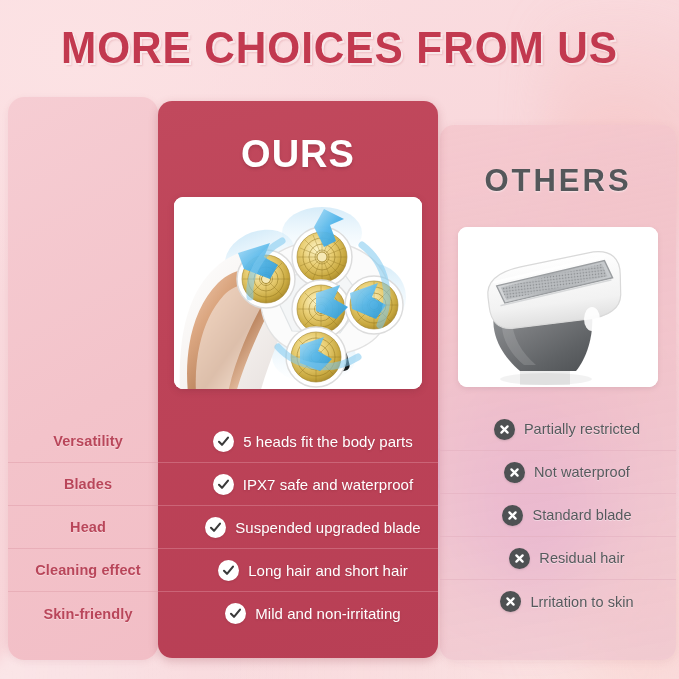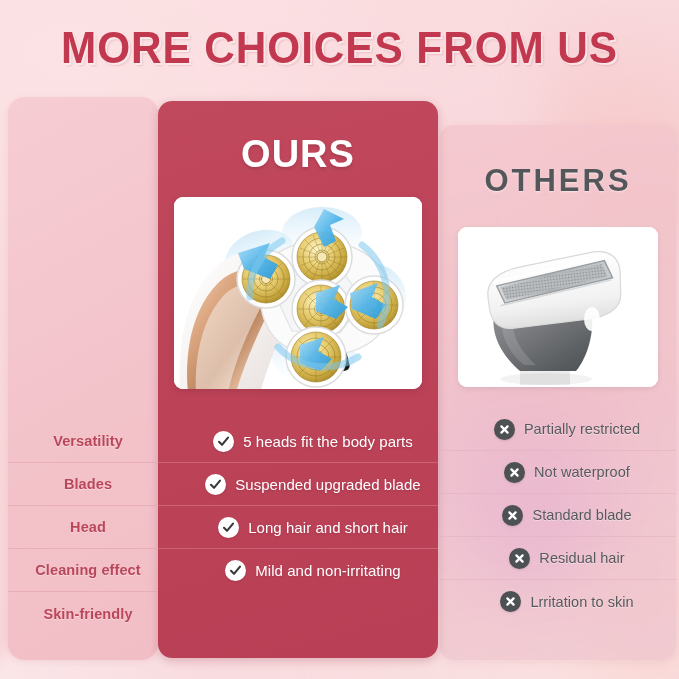--- a/index.html
+++ b/index.html
@@ -409,20 +409,28 @@
           </svg>
       </span>
       <span class="ours-text">5 heads fit the body parts</span>
     </div>
     <div class="row">
       <span class="mark check">
         <svg width="13" height="13" viewBox="0 0 13 13">
             <path d="M2 6.8 L5 9.8 L11 2.6" fill="none" stroke="#3a3a3a" stroke-width="2.1" stroke-linecap="round" stroke-linejoin="round"></path>
           </svg>
       </span>
+      <span class="ours-text">IPX7 safe and waterproof</span>
+    </div>
+    <div class="row">
+      <span class="mark check">
+        <svg width="13" height="13" viewBox="0 0 13 13">
+            <path d="M2 6.8 L5 9.8 L11 2.6" fill="none" stroke="#3a3a3a" stroke-width="2.1" stroke-linecap="round" stroke-linejoin="round"></path>
+          </svg>
+      </span>
       <span class="ours-text">Suspended upgraded blade</span>
     </div>
     <div class="row">
       <span class="mark check">
         <svg width="13" height="13" viewBox="0 0 13 13">
             <path d="M2 6.8 L5 9.8 L11 2.6" fill="none" stroke="#3a3a3a" stroke-width="2.1" stroke-linecap="round" stroke-linejoin="round"></path>
           </svg>
       </span>
       <span class="ours-text">Long hair and short hair</span>
     </div>

